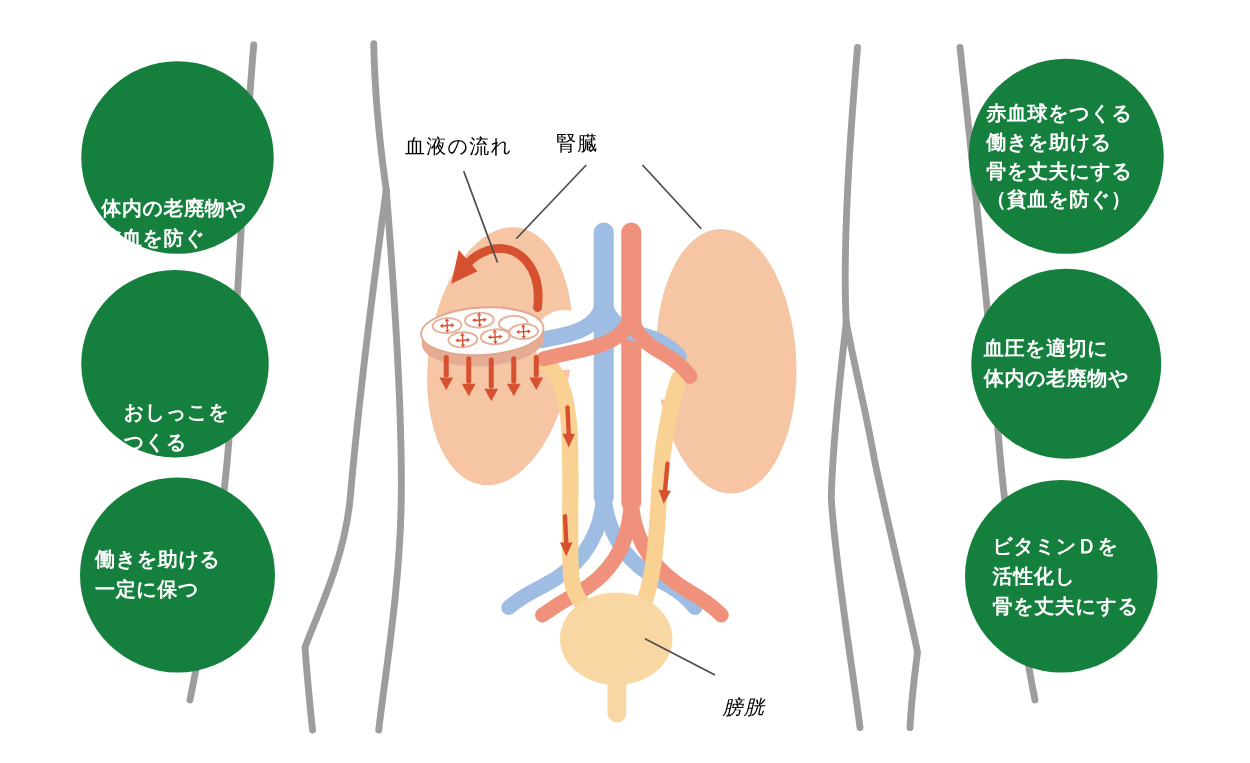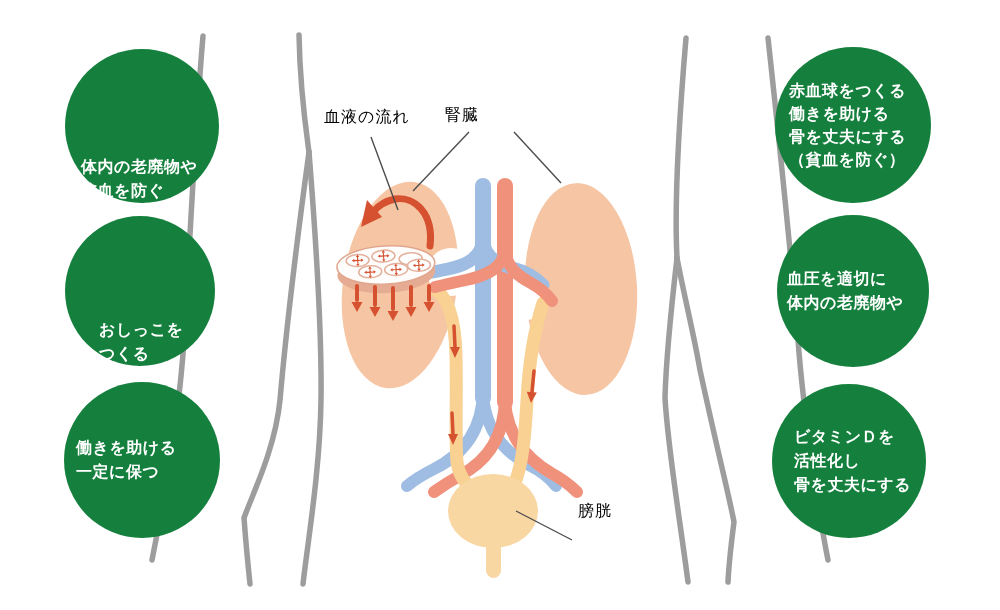--- a/index.html
+++ b/index.html
@@ -147,21 +147,21 @@
     <g stroke="#4d4d4d" stroke-width="1.4" fill="none">
       <line x1="371" y1="137" x2="398" y2="210"></line>
       <line x1="469" y1="132" x2="413" y2="191"></line>
       <line x1="514" y1="132" x2="561" y2="183"></line>
       <line x1="516" y1="511" x2="572" y2="540"></line>
     </g>
   </svg>
 
   <div class="diag-label" style="left:324px;top:107px;">血液の流れ</div>
   <div class="diag-label" style="left:445px;top:105px;">腎臓</div>
-  <div class="diag-label" style="left:578px;top:501px;">膀胱</div>
+  <div class="diag-label" style="left:578px;top:556px;font-style:italic;">膀胱</div>
 
   <div class="fcircle" style="left:65px;top:49px;width:154px;height:154px;padding-left:16px;align-items:flex-end;">
     <div class="txt">
       <div>体内の老廃物や</div>
       <div>貧血を防ぐ</div>
     </div>
   </div>
   <div class="fcircle" style="left:65px;top:216px;width:150px;height:150px;padding-left:34px;align-items:flex-end;">
     <div class="txt">
       <div>おしっこを</div>

